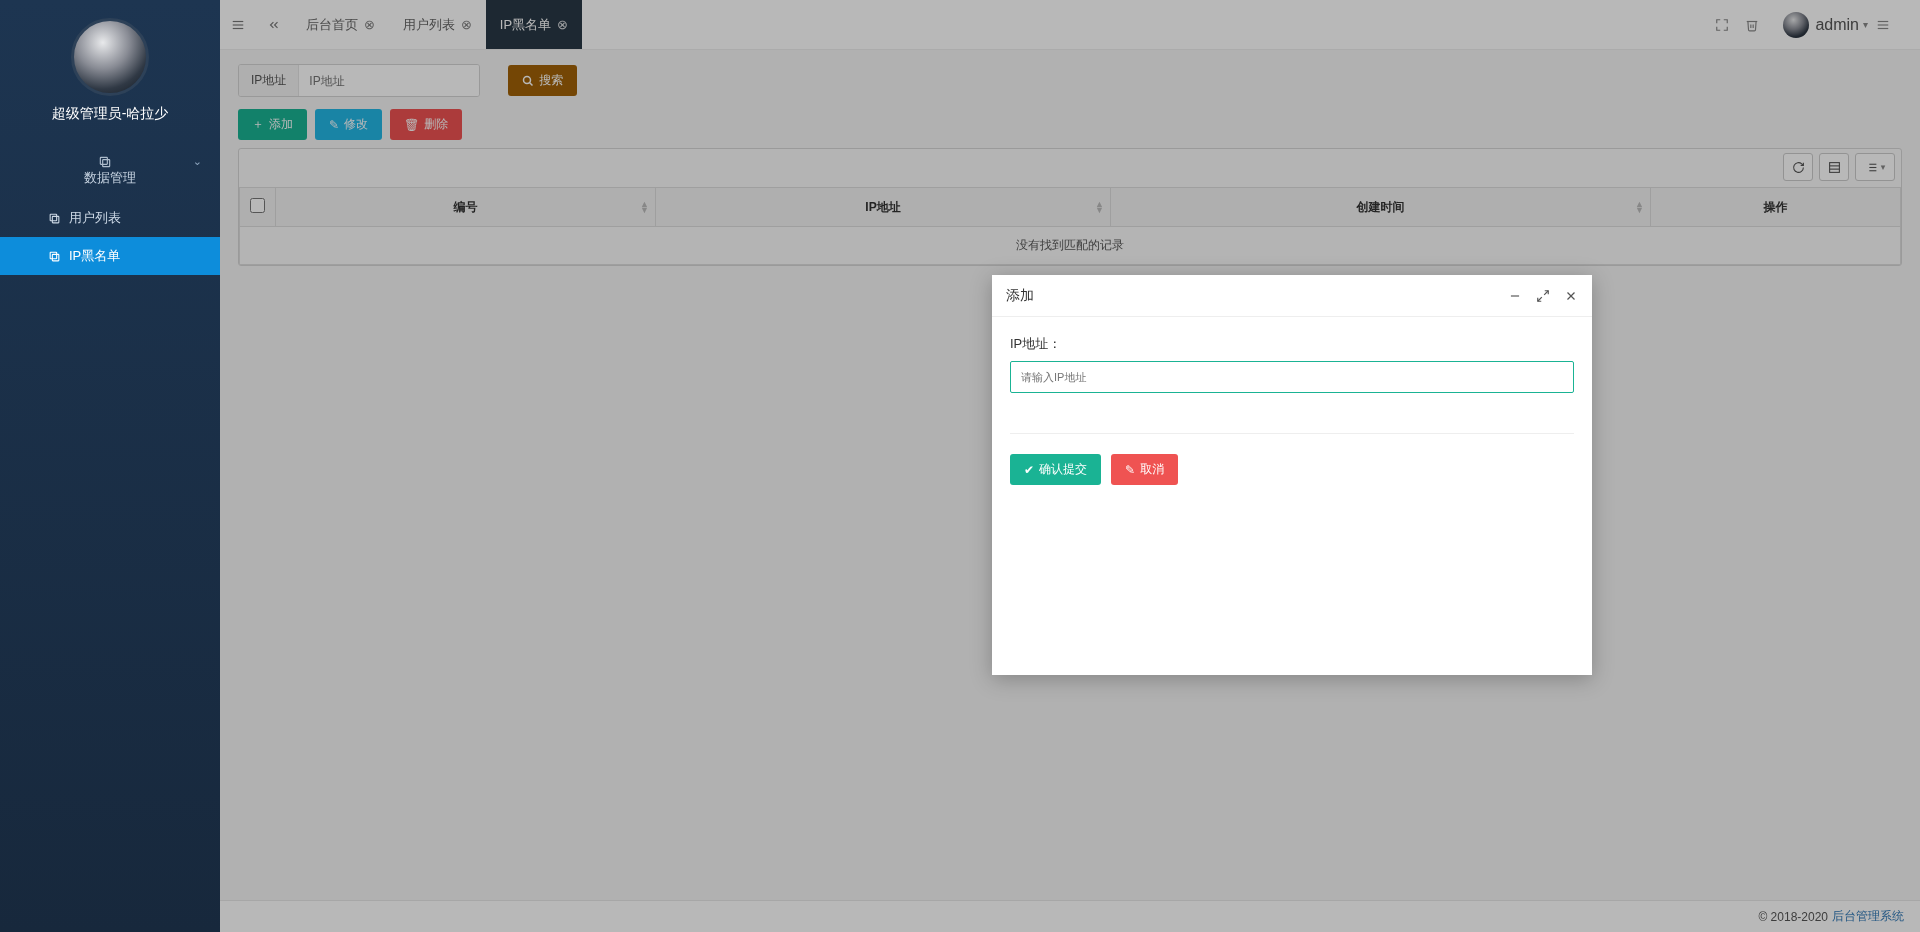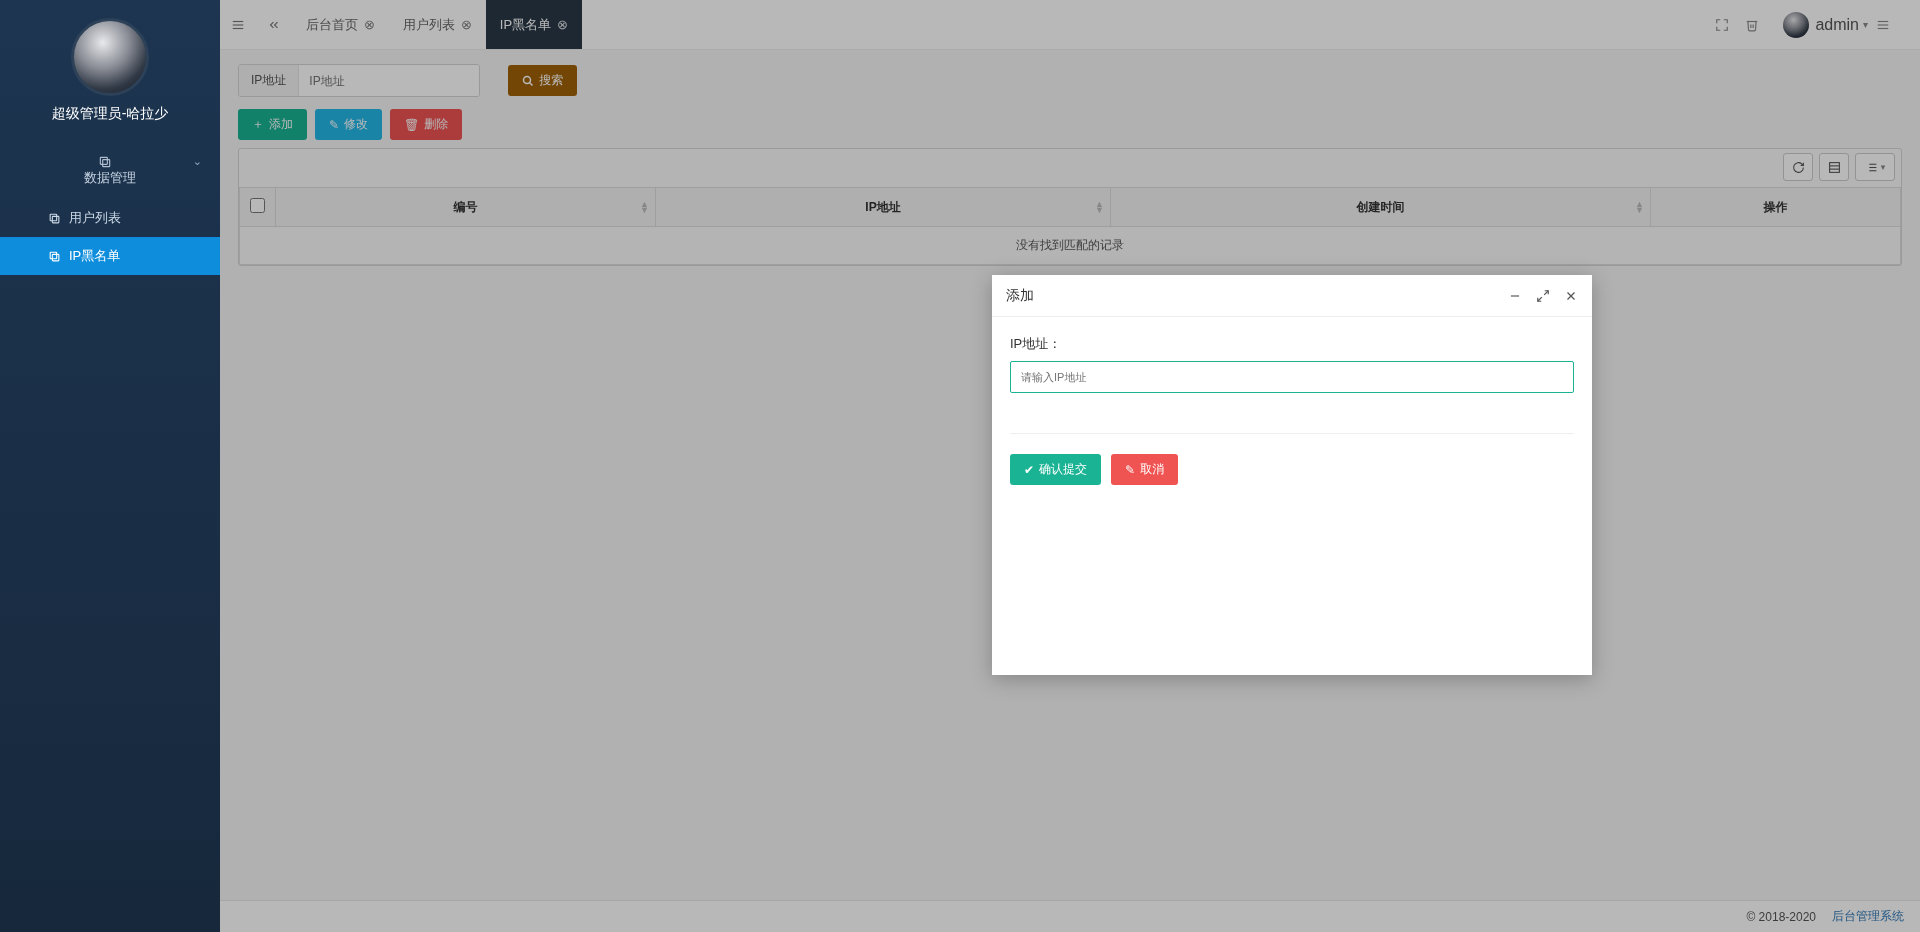--- a/index.html
+++ b/index.html
@@ -56,21 +56,21 @@
 .table-wrap { border: 1px solid #d6d6d6; border-radius: 3px; background: #fafafa; }
 .table-toolbar { display: flex; justify-content: flex-end; padding: 4px 6px 6px 6px; gap: 6px; }
 .tool-btn { width: 30px; height: 28px; border: 1px solid #ccc; border-radius: 3px; background: #fff; display: flex; align-items: center; justify-content: center; cursor: pointer; color: #555; font-size: 13px; }
 table { width: 100%; border-collapse: collapse; }
 thead th { background: #f3f3f3; border: 1px solid #ddd; padding: 10px 8px; font-size: 12px; font-weight: 600; color: #333; position: relative; }
 .sorter { position: absolute; right: 6px; top: 50%; transform: translateY(-50%); color: #bbb; font-size: 9px; line-height: 6px; }
 tbody td { border: 1px solid #ddd; padding: 10px 8px; font-size: 12px; text-align: center; color: #555; background:#fafafa; }
 .chk { width: 15px; height: 15px; }
 
 
-.footer { height: 32px; display: flex; align-items: center; justify-content: flex-end; padding: 0 16px; font-size: 12px; color: #555; border-top: 1px solid #e8e8e8; background: #fff; gap: 12px; }
+.footer { height: 32px; display: flex; align-items: center; justify-content: flex-end; padding: 0 16px; font-size: 12px; color: #555; border-top: 1px solid #e8e8e8; background: #fff; }
 .footer a { color: #337ab7; text-decoration: none; margin-left: 4px; }
 
 
 .overlay { position: absolute; inset: 0; background: rgba(0,0,0,0.28); }
 .modal { position: absolute; left: 772px; top: 275px; width: 600px; height: 400px; background: #fff; box-shadow: 0 4px 20px rgba(0,0,0,0.25); display: flex; flex-direction: column; }
 .modal-header { height: 42px; display: flex; align-items: center; padding: 0 14px; font-size: 14px; color: #333; border-bottom: 1px solid #eee; }
 .modal-header .win-ctrls { margin-left: auto; display: flex; gap: 14px; color: #555; }
 .modal-header .win-ctrls span { cursor: pointer; font-size: 14px; }
 .modal-body { padding: 18px 18px 0 18px; flex:1; }
 .form-label { font-size: 13px; color: #333; margin-bottom: 8px; display:block; }

